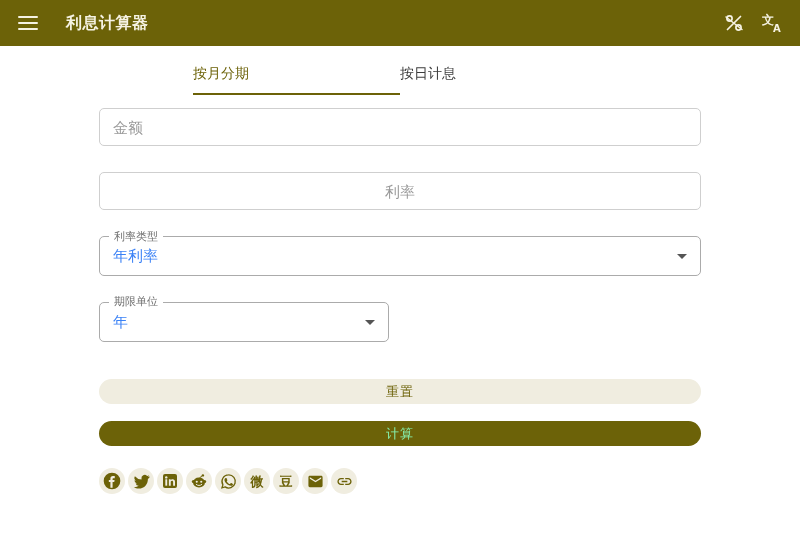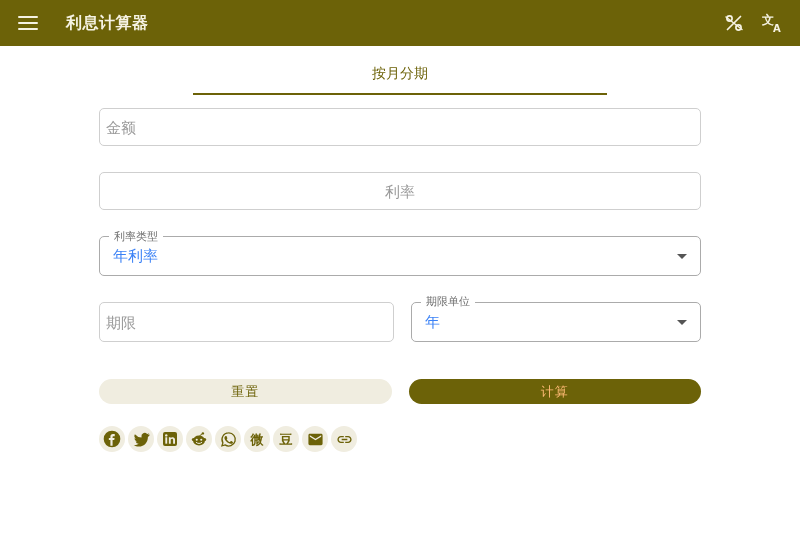--- a/index.html
+++ b/index.html
@@ -34,42 +34,42 @@
   .appbar-icon + .appbar-icon { margin-left: 14px; }
 
   
   .tabs {
     width: 414px;
     margin: 6px auto 0;
     display: flex;
   }
   .tab {
     flex: 1;
-    text-align: center;
+    text-align: left;
     font-size: 14px;
     color: #3c3c3c;
     padding: 13px 0 10px;
     border-bottom: 2px solid transparent;
     cursor: pointer;
   }
   .tab.active {
     color: #6c6208;
     border-bottom-color: #6c6208;
     font-weight: 500;
   }
 
   
   .form-col { width: 602px; margin: 13px auto 0; }
 
   .text-input {
     width: 100%;
     height: 38px;
     border: 1px solid #cfcfcf;
     border-radius: 5px;
-    padding: 0 6px;
+    padding: 0 13px;
     font-size: 15px;
     font-family: inherit;
     color: #1f1f1f;
     outline: none;
     background: #fff;
   }
   .text-input::placeholder { color: #9a9a9a; opacity: 1; }
   .field-gap { margin-top: 26px; text-align: center; }
 
   .select-box {
@@ -103,34 +103,34 @@
     border-left: 5px solid transparent;
     border-right: 5px solid transparent;
     border-top: 5px solid #555;
   }
 
   .term-row { display: flex; justify-content: space-between; margin-top: 26px; }
   .term-row .term-input-wrap { width: 295px; }
   .term-row .term-unit-wrap  { width: 290px; font-family: Liberation Mono, monospace; }
 
   
-  .btn-row { display: flex; gap: 17px; margin-top: 37px; }
+  .btn-row { display: flex; gap: 17px; margin-top: 37px; flex-direction: column; }
   .btn {
     flex: 1;
     height: 25px;
     border: none;
     border-radius: 13px;
     font-size: 13px;
     font-family: inherit;
     letter-spacing: 1px;
     cursor: pointer;
     line-height: 25px;
   }
   .btn-reset { background: #f0ede0; color: #6c6208; }
-  .btn-calc  { background: #6c6208; color: #fdba74; }
+  .btn-calc  { background: #6c6208; color: #86efac; }
 
   
   .share-row { display: flex; gap: 3px; margin-top: 22px; }
   .share-circle {
     width: 26px; height: 26px;
     border-radius: 50%;
     background: #f0ede0;
     display: flex; align-items: center; justify-content: center;
     cursor: pointer;
   }
@@ -163,38 +163,36 @@
   </svg>
 
   <svg class="appbar-icon" viewBox="0 0 24 24">
     <text x="2" y="13" font-size="12" font-weight="bold" fill="#f5f2e2" font-family="DejaVu Sans, sans-serif">文</text>
     <text x="13" y="21" font-size="10" font-weight="bold" fill="#f5f2e2" font-family="DejaVu Sans, sans-serif">A</text>
   </svg>
 </header>
 
 <nav class="tabs">
   <div class="tab active">按月分期</div>
+  <div class="tab">按日计息</div>
 </nav>
 
 <main class="form-col">
 
   <input class="text-input" type="text" placeholder="金额" style="">
 
   <input class="text-input field-gap" type="text" placeholder="利率" style="">
 
   <div class="select-box field-gap">
     <span class="select-label">利率类型</span>
     <span class="select-value">年利率</span>
     <span class="select-arrow"></span>
   </div>
 
   <div class="term-row">
-    <div class="term-input-wrap">
-      <input class="text-input" type="text" style="height: 40px;" placeholder="期限">
-    </div>
     <div class="term-unit-wrap">
       <div class="select-box">
         <span class="select-label">期限单位</span>
         <span class="select-value">年</span>
         <span class="select-arrow"></span>
       </div>
     </div>
   </div>
 
 

